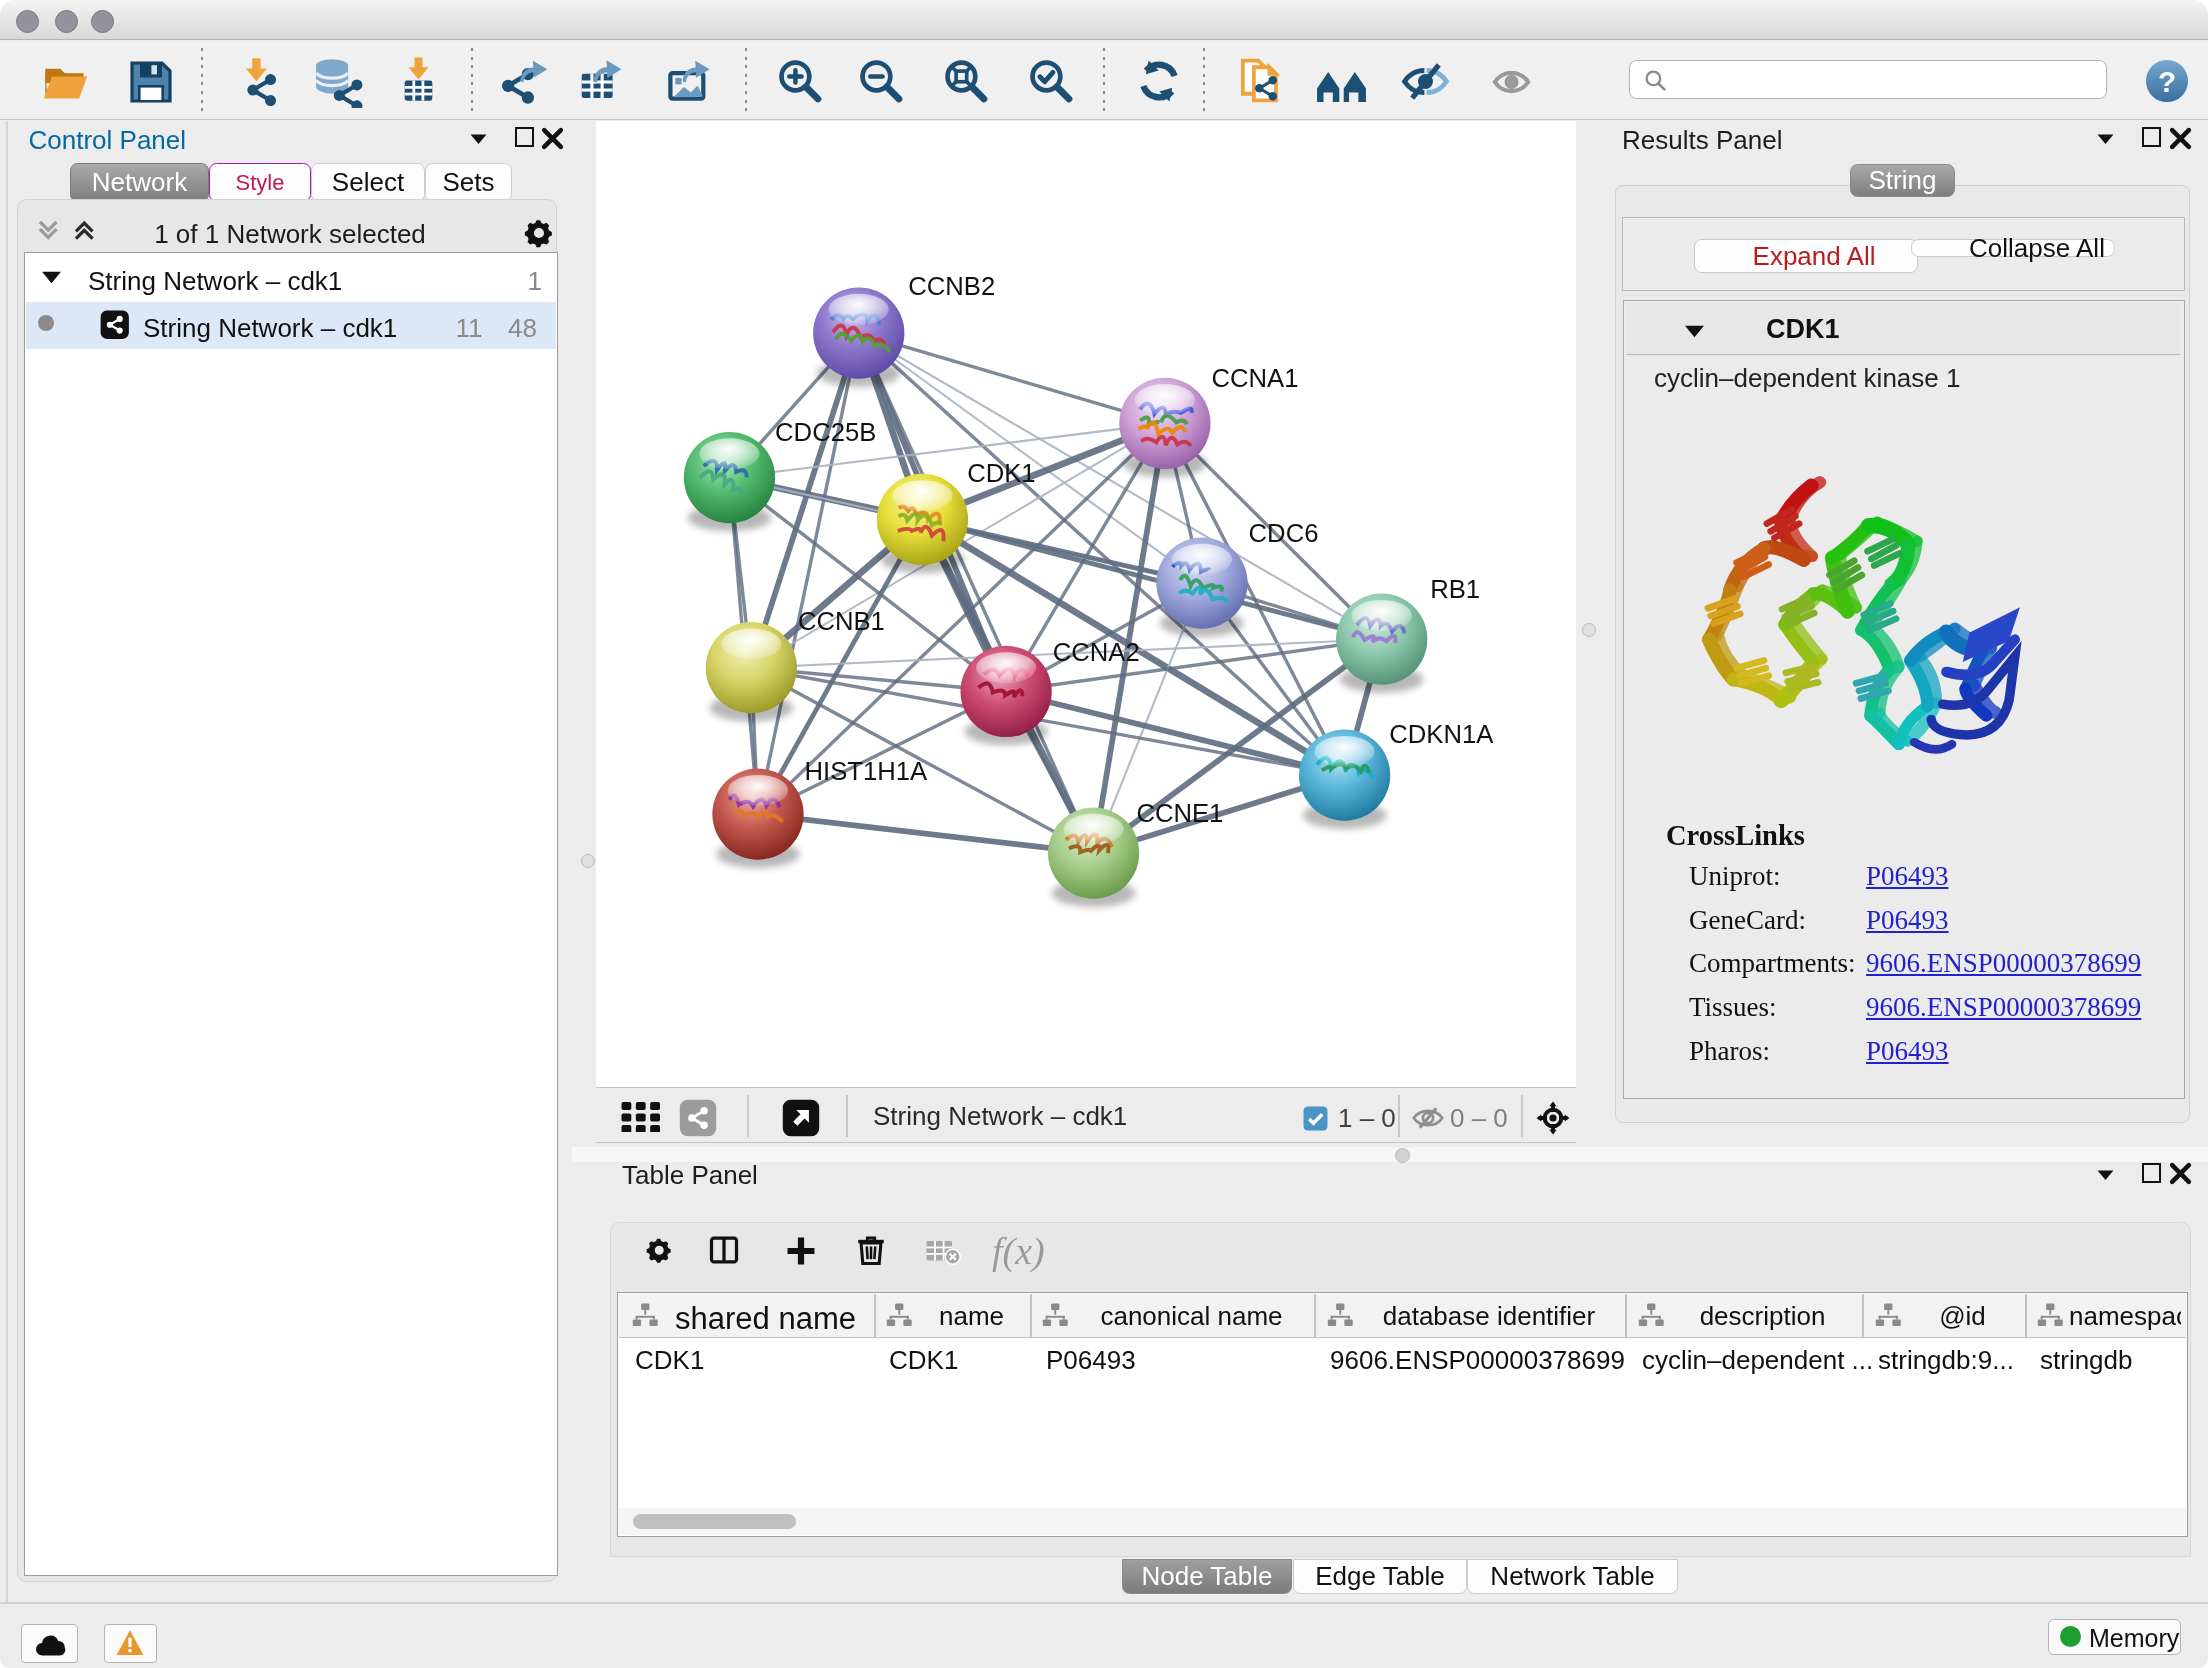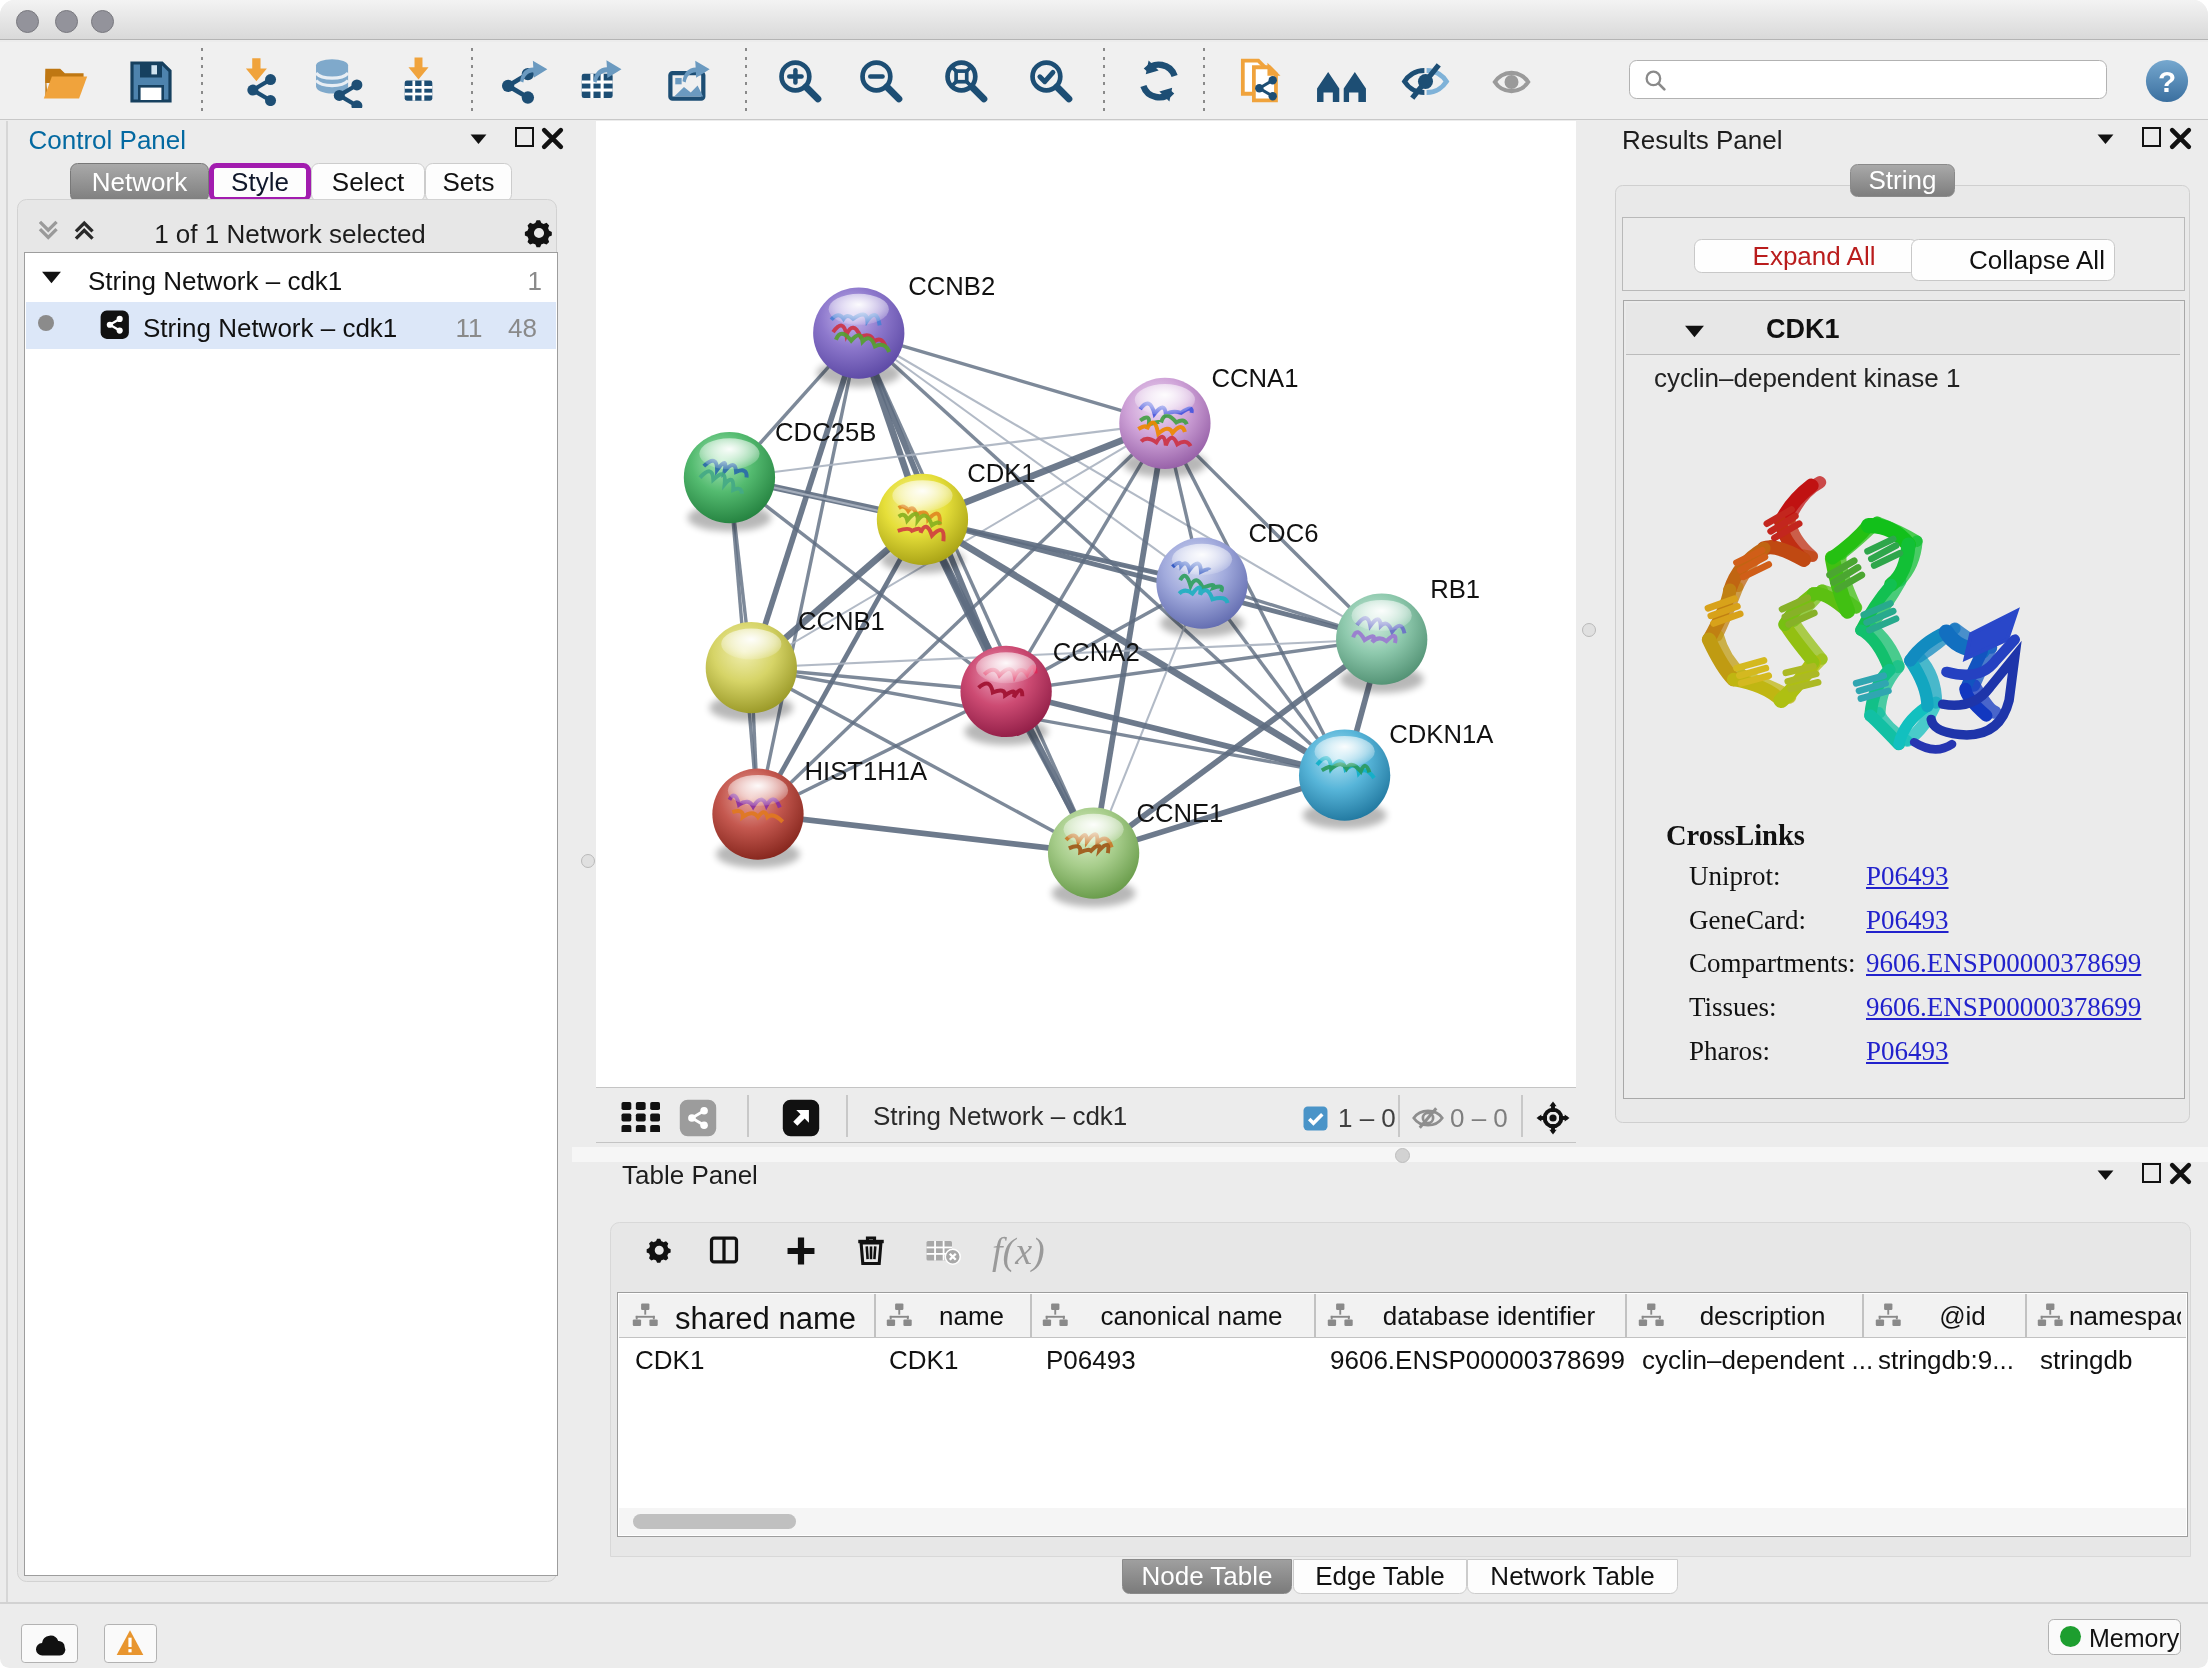--- a/index.html
+++ b/index.html
@@ -187,21 +187,21 @@
       <path d="M2 3 L22 3 L12 15 Z" fill="#111"></path>
     </svg>
     <div style="position:absolute;left:515px;top:127px;width:19px;height:20px;border:2.5px solid #111;"></div>
     <svg style="position:absolute;left:540px;top:126px;" width="25" height="25" viewBox="0 0 24 24">
       <path d="M4 4 L20 20 M20 4 L4 20" stroke="#111" stroke-width="4.4" stroke-linecap="round"></path>
     </svg>
 <div style="position:absolute;left:70px;top:163px;width:139px;height:39px;border-radius:7.6px;
  background:linear-gradient(#a9a9a9,#7e7e7e);border:1px solid #787878;color:#fff;font-size:26px;
  display:flex;align-items:center;justify-content:center;">Network</div>
 <div style="position:absolute;left:209px;top:163px;width:102px;height:39px;border-radius:7.6px;
- background:#fdfdfd;border:5px solid #a21caf;color:#0f172a;font-size:26px;
+ background:#fdfdfd;border:1px solid #a21caf;color:#be185d;font-size:22px;
  display:flex;align-items:center;justify-content:center;">Style</div>
 <div style="position:absolute;left:311px;top:163px;width:114px;height:39px;border-radius:7.6px;
  background:#fdfdfd;border:1px solid #cccccc;color:#111;font-size:26px;
  display:flex;align-items:center;justify-content:center;">Select</div>
 <div style="position:absolute;left:425px;top:163px;width:87px;height:39px;border-radius:7.6px;
  background:#fdfdfd;border:1px solid #cccccc;color:#111;font-size:26px;
  display:flex;align-items:center;justify-content:center;">Sets</div>
 <div style="position:absolute;left:17px;top:199px;width:540px;height:1383px;background:#e7e7e7;
  border:1px solid #d2d2d2;border-radius:9.5px;"></div>
 <svg style="position:absolute;left:34px;top:216px;" width="28.5" height="28.5" viewBox="0 0 24 24">
@@ -557,21 +557,21 @@
 <div style="position:absolute;left:1615px;top:185px;width:575px;height:938px;background:#e9e9e9;
  border:1px solid #cfcfcf;border-radius:7.6px;"></div>
 <div style="position:absolute;left:1850px;top:164px;width:105px;height:33px;border-radius:7.6px;
  background:linear-gradient(#a9a9a9,#7e7e7e);border:1px solid #8a8a8a;color:#fff;font-size:26px;
  display:flex;align-items:center;justify-content:center;">String</div>
 <div style="position:absolute;left:1622px;top:217px;width:563px;height:74px;background:#ebebeb;
  border:1.9px solid #b9b9b9;"></div>
 <div style="position:absolute;left:1694px;top:239px;width:224px;height:34px;border-radius:7.6px;
  background:#fefefe;border:1.9px solid #c8c8c8;color:#b91c1c;font-size:26px;
  display:flex;align-items:center;justify-content:center;padding-left:16px;">Expand All</div>
-<div style="position:absolute;left:1911px;top:239px;width:204px;height:42px;border-radius:7.6px;
+<div style="position:absolute;left:1911px;top:239px;width:204px;height:18px;border-radius:7.6px;
  background:#fefefe;border:1.9px solid #c8c8c8;color:#111;font-size:26px;
  display:flex;align-items:center;justify-content:center;padding-left:48px;">Collapse All</div>
 <div style="position:absolute;left:1623px;top:300px;width:562px;height:799px;background:#ebebeb;
  border:1.9px solid #a8a8a8;"></div>
 <div style="position:absolute;left:1626px;top:303px;width:554px;height:52px;background:#e7e7e7;
  border-bottom:1.9px solid #bbbbbb;"></div>
 <svg style="position:absolute;left:1682px;top:323px;" width="25" height="17" viewBox="0 0 24 18">
       <path d="M2 3 L22 3 L12 15 Z" fill="#111"></path>
     </svg>
 <div class="t" style="left:1766px;top:314px;font-size:27px;font-weight:bold;color:#111;">CDK1</div>

